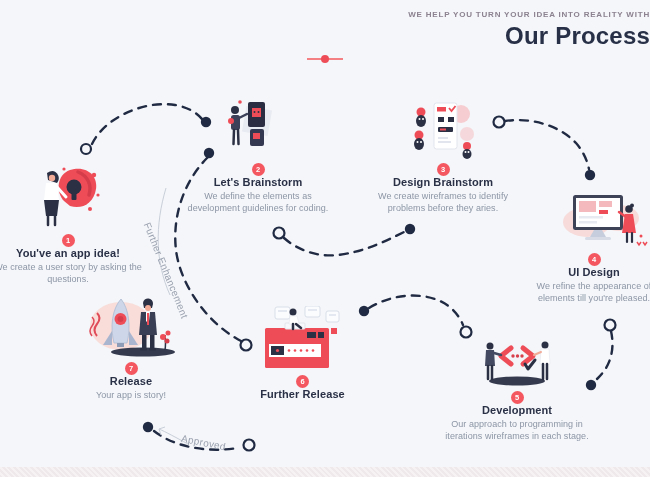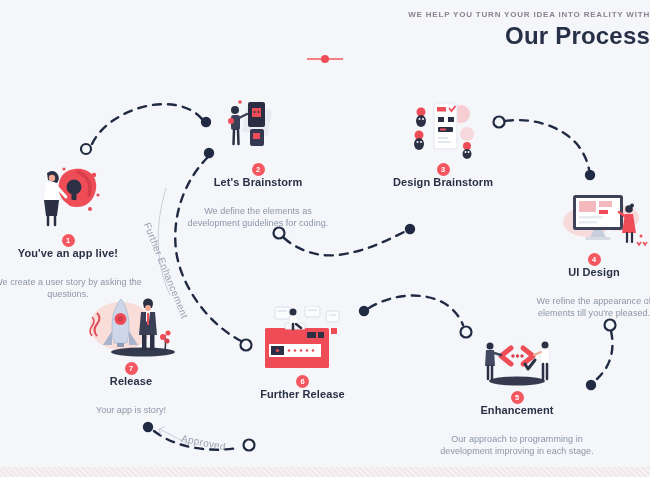--- a/index.html
+++ b/index.html
@@ -23,21 +23,21 @@
   }
   
   .step{position:absolute;display:flex;flex-direction:column;align-items:center;text-align:center;}
   .step .ill{line-height:0;}
   .badge{
     width:13px;height:13px;border-radius:50%;background:#f4575f;color:#fff;
     font-size:7.5px;font-weight:bold;display:flex;align-items:center;justify-content:center;
     margin-top:3px;
   }
   .step-title{font-size:11px;font-weight:bold;color:#2a3147;letter-spacing:.1px;}
-  .step-desc{font-size:9px;color:#8d96a6;margin-top:18px;line-height:1.3;letter-spacing:.05px;}
+  .step-desc{font-size:9px;color:#8d96a6;margin-top:3px;line-height:1.3;letter-spacing:.05px;}
   .s1{left:-7px;  top:163px;width:150px;}
   .s2{left:178px; top:98px; width:160px;}
   .s3{left:363px; top:100px;width:160px;}
   .s4{left:519px; top:190px;width:150px;}
   .s5{left:432px; top:336px;width:170px;}
   .s6{left:210px; top:306px;width:185px;}
   .s7{left:56px;  top:295px;width:150px;}
   .s2 .ill{transform:translateX(-14px);}
   .s4 .ill{transform:translateX(9px);}
   
@@ -121,21 +121,21 @@
         <path d="M19,10 q7,-5 11,2 q2,4 -1,8 l-9,-3 Z" fill="#2c3044"></path>
         <circle cx="24" cy="15" r="3.2" fill="#f2ab97"></circle>
         <path d="M18,20 L29,20 L31,37 L16,37 Z" fill="#ffffff"></path>
         <line x1="29" y1="24" x2="38" y2="34" stroke="#ffffff" stroke-width="3" stroke-linecap="round"></line>
         <path d="M16,37 h15 l-2,16 h-11 Z" fill="#2c3044"></path>
         <line x1="20" y1="53" x2="20" y2="62" stroke="#2c3044" stroke-width="2.5" stroke-linecap="round"></line>
         <line x1="27" y1="53" x2="27" y2="62" stroke="#2c3044" stroke-width="2.5" stroke-linecap="round"></line>
       </svg>
     </div>
     <div class="badge">1</div>
-    <div class="step-title">You've an app live!</div>
+    <div class="step-title">You've an app idea!</div>
     <div class="step-desc">We create a user story by asking the questions.</div>
   </div>
 
   <div class="step s2">
     <div class="ill">
       <svg width="72" height="62" viewBox="0 0 72 62">
         <rect x="36" y="10" width="26" height="26" fill="#e9ebf2" transform="rotate(10 49 23)"></rect>
         <circle cx="32" cy="4" r="1.8" fill="#ee4d58"></circle>
         <rect x="40" y="4" width="17" height="25" rx="2" fill="#2b2e42"></rect>
         <rect x="44" y="10" width="9" height="9" fill="#ee4d58"></rect>
@@ -179,20 +179,21 @@
         <circle cx="10.5" cy="42" r="1" fill="#ffffff"></circle>
           <circle cx="14" cy="42" r="1" fill="#ffffff"></circle>
         <circle cx="60" cy="46" r="4" fill="#ee4d58"></circle>
         <ellipse cx="60" cy="54" rx="4.5" ry="5" fill="#2c3044"></ellipse>
         <circle cx="58.5" cy="52" r="1" fill="#ffffff"></circle>
           <circle cx="61.5" cy="52" r="1" fill="#ffffff"></circle>
       </svg>
     </div>
     <div class="badge">3</div>
     <div class="step-title">Design Brainstorm</div>
+    <div class="step-desc">We create wireframes to identify problems before they aries.</div>
   </div>
 
   <div class="step s4">
     <div class="ill">
       <svg width="92" height="60" viewBox="0 0 92 60">
         <ellipse cx="30" cy="32" rx="24" ry="15" fill="#f7dbda"></ellipse>
         <ellipse cx="62" cy="28" rx="20" ry="13" fill="#f7dbda"></ellipse>
         <rect x="16" y="5" width="50" height="35" rx="2.5" fill="#3f4358"></rect>
         <rect x="19" y="8" width="44" height="29" fill="#ffffff"></rect>
         <rect x="22" y="11" width="17" height="11" fill="#f4b9bd"></rect>
@@ -235,22 +236,22 @@
         <line x1="18" y1="30" x2="18" y2="43" stroke="#2c3044" stroke-width="2.5" stroke-linecap="round"></line>
         <line x1="22" y1="30" x2="22" y2="43" stroke="#2c3044" stroke-width="2.5" stroke-linecap="round"></line>
         <circle cx="75" cy="9" r="3.5" fill="#2c3044"></circle>
         <path d="M71,13 h8 l1,15 h-10 Z" fill="#ffffff" stroke="#e0e3ec" stroke-width="0.5"></path>
         <line x1="71" y1="16" x2="64" y2="19" stroke="#f2ab97" stroke-width="2" stroke-linecap="round"></line>
         <line x1="73" y1="28" x2="73" y2="43" stroke="#2c3044" stroke-width="2.5" stroke-linecap="round"></line>
         <line x1="77" y1="28" x2="77" y2="43" stroke="#2c3044" stroke-width="2.5" stroke-linecap="round"></line>
       </svg>
     </div>
     <div class="badge">5</div>
-    <div class="step-title">Enhancement</div>
-    <div class="step-desc">Our approach to programming in development improving in each stage.</div>
+    <div class="step-title">Development</div>
+    <div class="step-desc">Our approach to programming in iterations wireframes in each stage.</div>
   </div>
 
   <div class="step s6">
     <div class="ill">
       <svg width="95" height="66" viewBox="0 0 95 66">
         <g stroke="#d9dee8" fill="#fbfcfe">
           <rect x="20" y="1" width="15" height="12" rx="2"></rect>
           <rect x="50" y="0" width="15" height="11" rx="2"></rect>
           <rect x="71" y="5" width="13" height="11" rx="2"></rect>
         </g>

